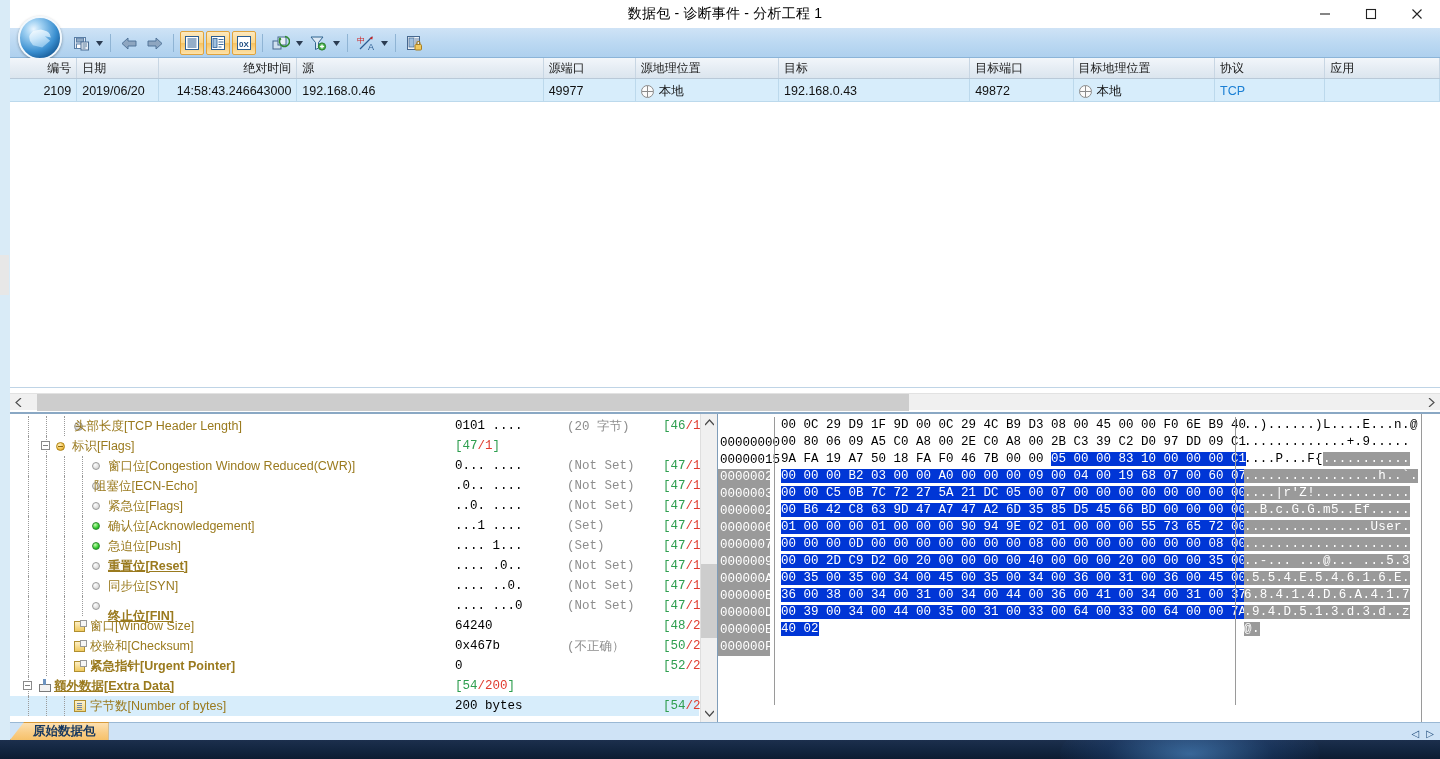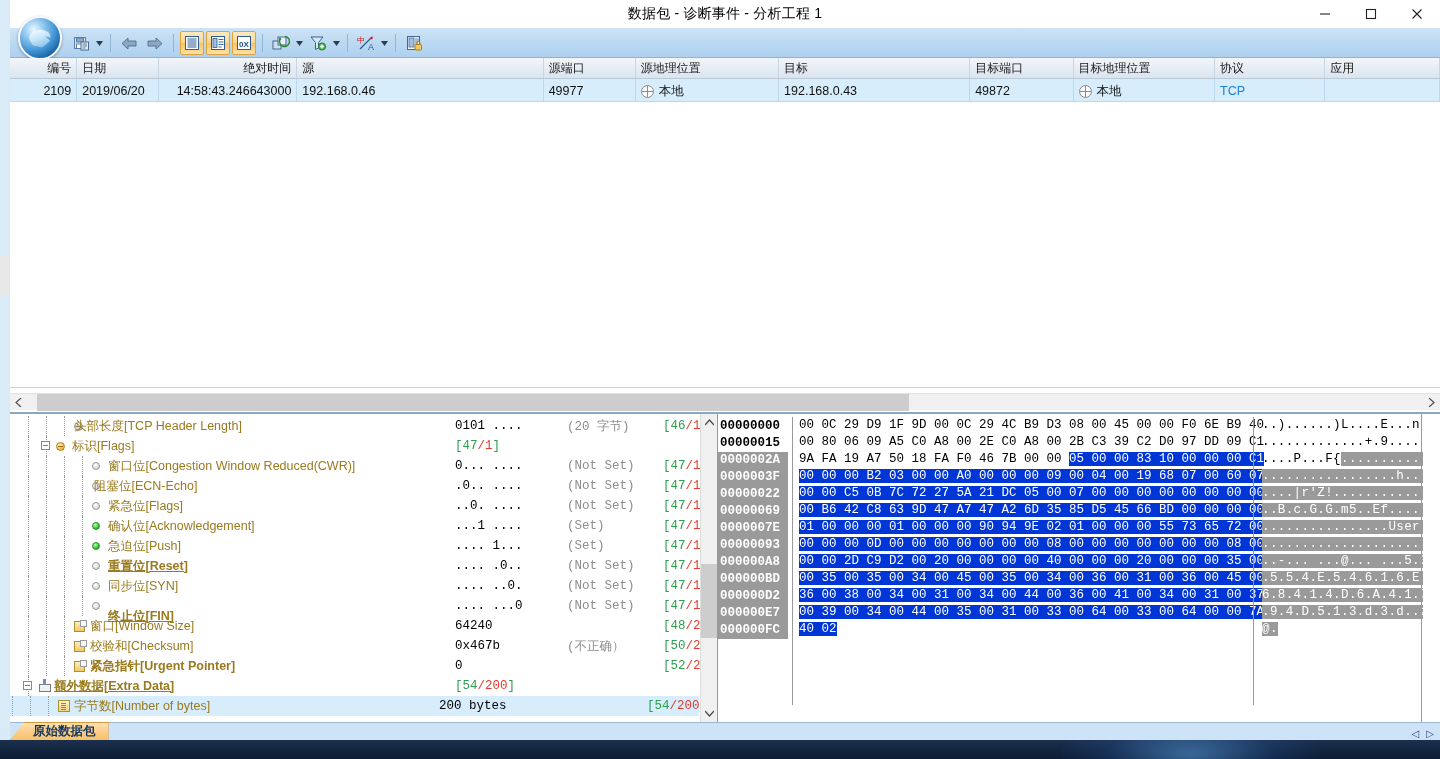--- a/index.html
+++ b/index.html
@@ -188,21 +188,21 @@
     width: 708px; height: 308px;
     background: #ffffff;
     border-right: 1px solid #7f9db9;
     overflow: hidden;
   }
   .tree-rows { position: absolute; left: 0; top: 2px; right: 18px; }
   .trow {
     position: relative; height: 20px; display: flex; align-items: center;
     font-size: 12.5px; white-space: nowrap;
   }
-  .trow.sel { background: #d7edfb; justify-content: center; }
+  .trow.sel { background: #d7edfb; }
   .tlabel {
     position: relative; display: flex; align-items: center;
     width: 445px; flex: none; height: 20px;
     color: #9a7a1e;
     font-family: "Liberation Sans", sans-serif;
   }
   .tvals {
     display: flex; align-items: center;
     font-family: "Liberation Mono", monospace;
     font-size: 12.5px;
@@ -304,21 +304,21 @@
   
   .hex-panel {
     position: relative; flex: 1; height: 308px;
     background: #ffffff;
     font-family: "Liberation Mono", monospace;
     font-size: 12.5px;
     overflow: hidden;
     display: flex;
   }
   .hex-off {
-    width: 70px; flex: none; padding-top: 4px; font-weight: bold;
+    width: 52px; flex: none; padding-top: 21px;
   }
   .hex-off .orow { height: 17px; line-height: 17px; padding-left: 2px; color: #000; }
   .hex-off .orow.shaded { background: #9a9a9a; color: #ffffff; }
   .hex-sep {
     width: 1px; background: #9a9a9a; margin: 3px 6px 3px 4px; height: 288px;
   }
   .hex-bytes {
     width: 450px; flex: none; padding-top: 3px;
     white-space: pre;
   }

